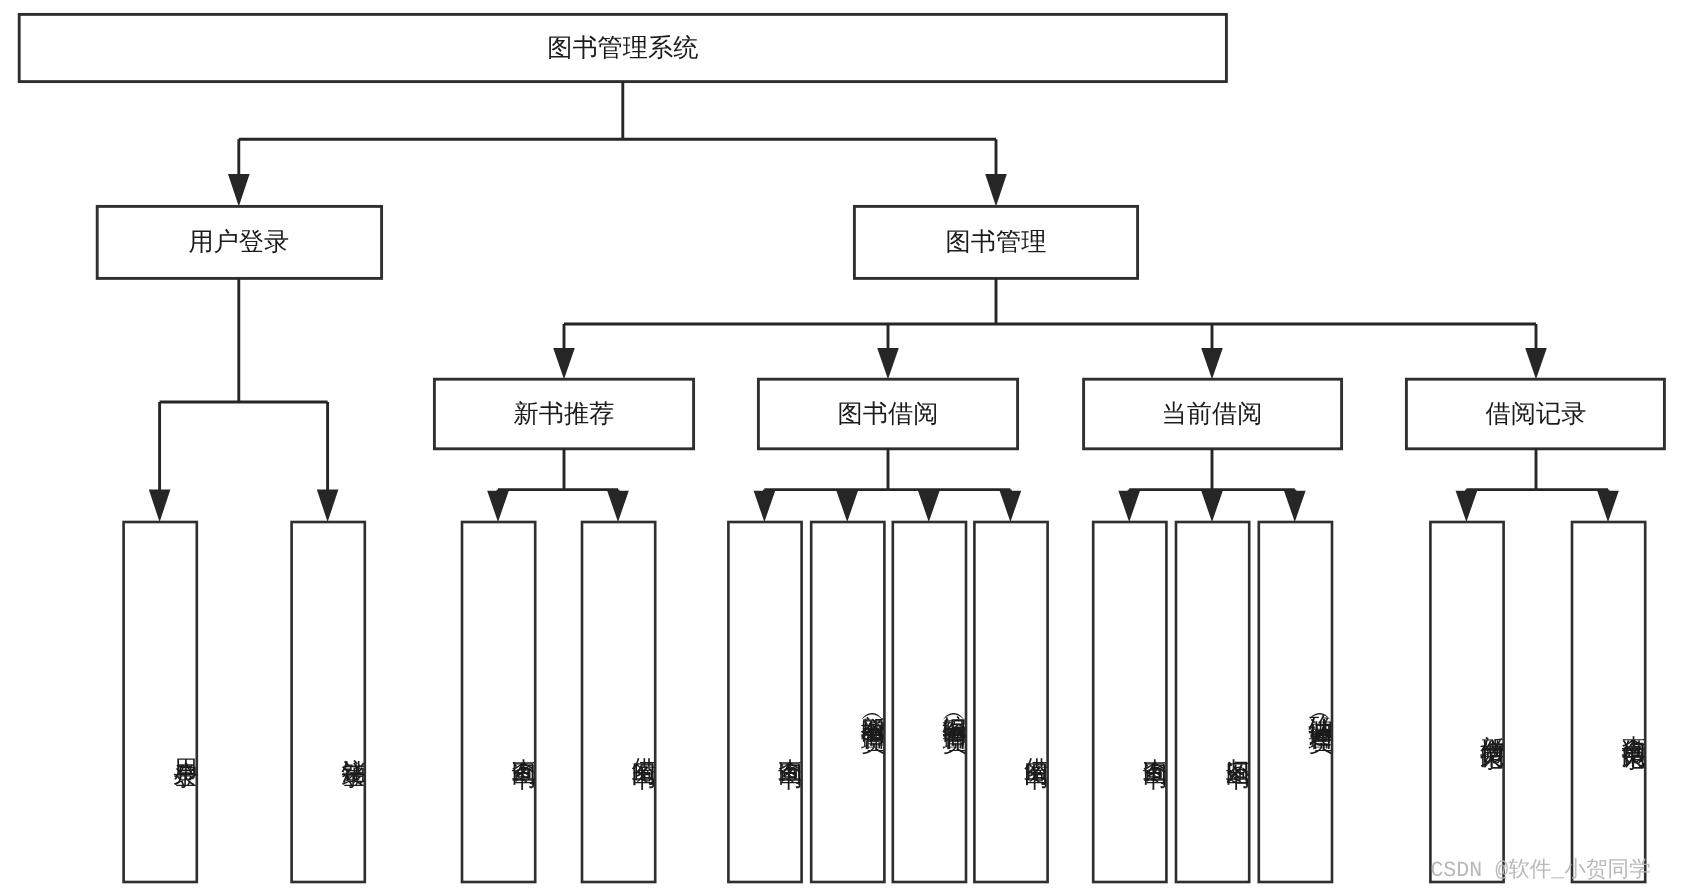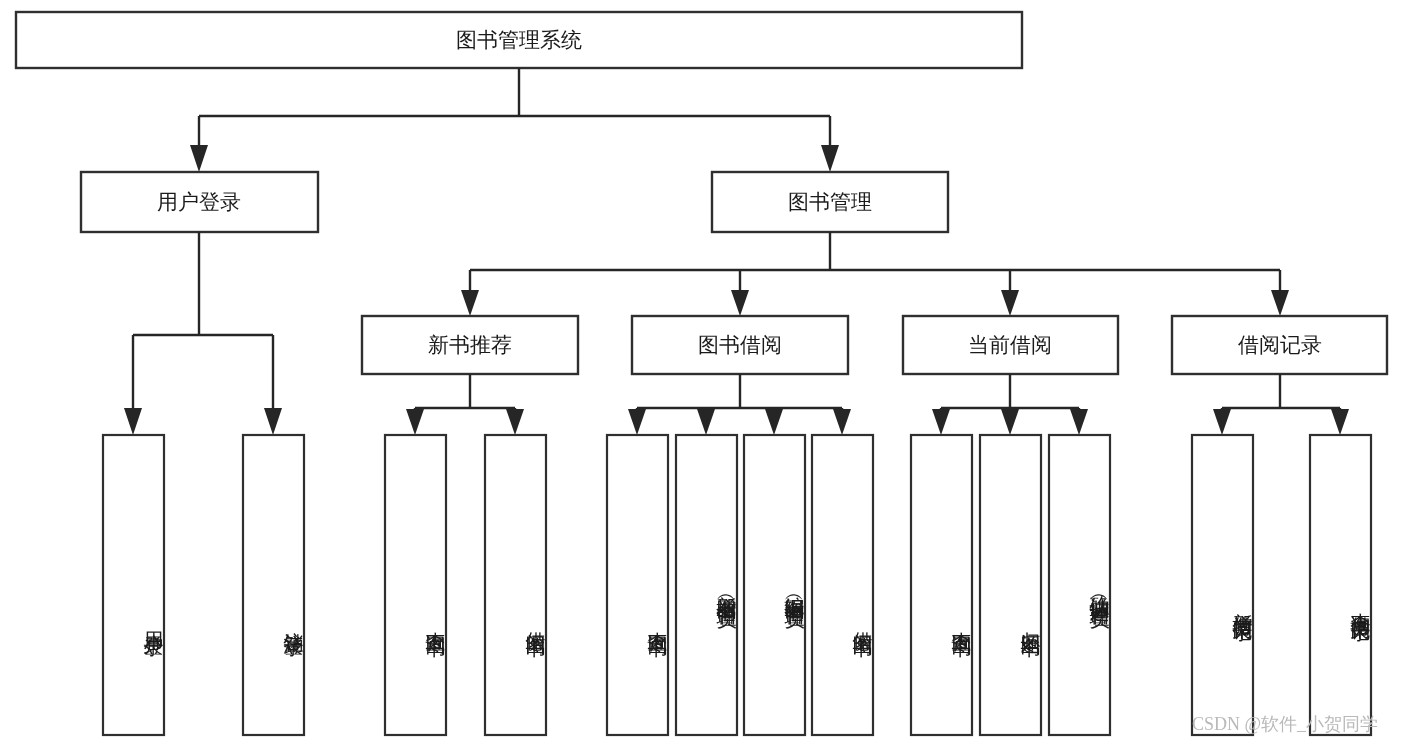--- a/index.html
+++ b/index.html
@@ -65,21 +65,21 @@
     color: #1b1b1b;
     letter-spacing: 2px;
     white-space: nowrap;
     display: flex;
     align-items: flex-start;
     justify-content: center;
     pointer-events: none;
   }
   .watermark {
     position: absolute;
-    font-family: Liberation Serif, serif;
+    font-family: Liberation Mono, monospace;
     font-size: 18px;
     color: #b9b9b9;
     white-space: nowrap;
     left: 1192px;
     top: 712px;
   }
 </style>
 </head>
 <body>
 

